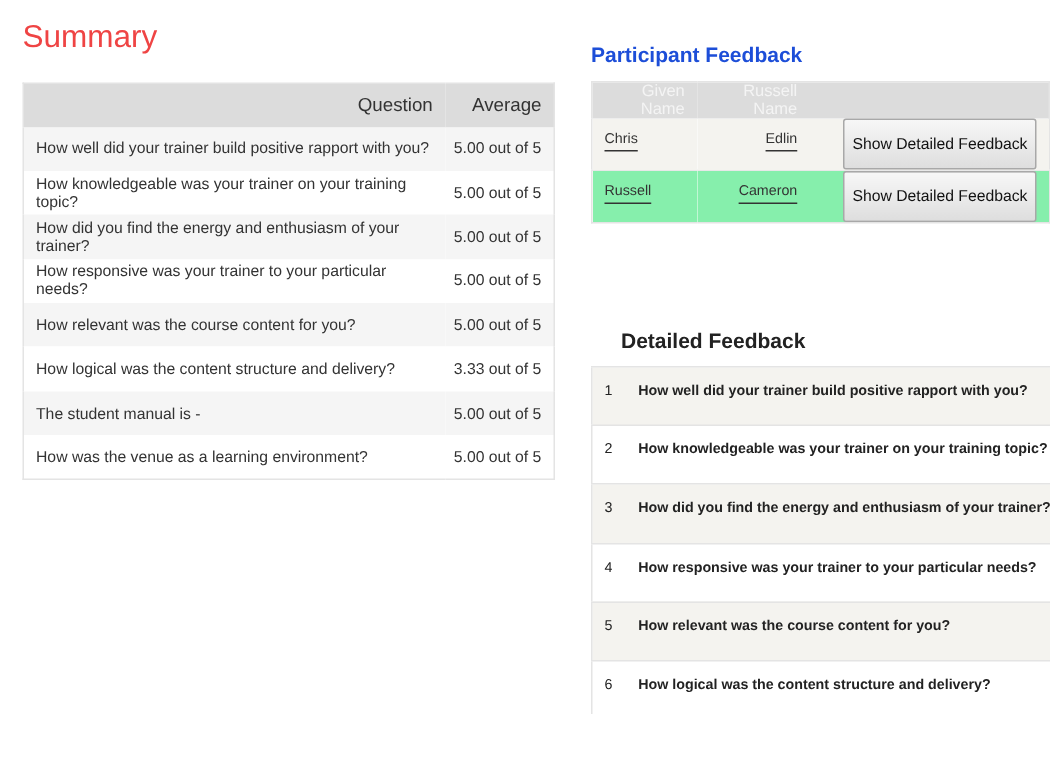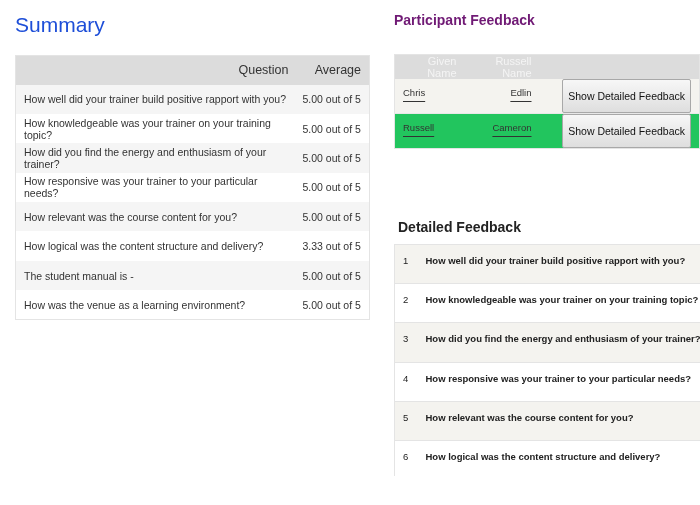--- a/index.html
+++ b/index.html
@@ -1,42 +1,42 @@
 <!DOCTYPE html>
 <html><head>
   <meta charset="utf-8">
   <style>
     * { box-sizing: border-box; margin: 0; padding: 0; }
     html, body { width: 700px; height: 505px; overflow: hidden; background: #ffffff; }
     body { font-family: "Liberation Sans", sans-serif; color: #333333; position: relative; }
 
-    .summary-title { position: absolute; left: 15px; top: 13px; font-size: 21px; font-weight: normal; color: #1d4ed8; }
+    .summary-title { position: absolute; left: 15px; top: 13px; font-size: 21px; font-weight: normal; color: #ef4444; }
     .summary-table { position: absolute; left: 15px; top: 55px; width: 355px; border: 1px solid #e4e4e4; border-collapse: collapse; }
     .summary-table th { background: #dcdcdc; font-size: 12.5px; font-weight: normal; color: #333; text-align: right; height: 29px; padding: 0 8px; }
     .summary-table th.avg { width: 73px; padding-left: 6px; }
     .summary-table td { font-size: 10.5px; height: 29.4px; padding: 0 8px; color: #333; }
     .summary-table td.avg { padding-left: 6px; white-space: nowrap; }
     .summary-table tr.odd td { background: #f5f5f5; }
     .summary-table tr.even td { background: #ffffff; }
 
-    .pf-title { position: absolute; left: 394px; top: 12px; font-size: 14px; color: #701a75; }
+    .pf-title { position: absolute; left: 394px; top: 28px; font-size: 14px; color: #1d4ed8; }
     .pf-table { position: absolute; left: 394px; top: 54px; width: 306px; border: 1px solid #e4e4e4; border-collapse: collapse; }
     .pf-table th { background: #dcdcdc; color: #f4f4f4; font-size: 11px; font-weight: normal; text-align: right; height: 24px; padding: 0 8px; }
     .pf-table td { font-size: 9.5px; height: 31.5px; padding: 0 8px; color: #333; vertical-align: middle; }
     .pf-table tr.odd td { background: #f4f3ef; }
-    .pf-table tr.even td { background: #22c55e; }
+    .pf-table tr.even td { background: #86efac; }
     .pf-table tr + tr td { border-top: 1px solid #e8e8e8; }
     .pf-table td.given { width: 70px; }
     .pf-table td.family { width: 75px; text-align: right; }
     .pf-table td.action { text-align: right; padding-right: 8px; }
     .pf-table td { position: relative; text-decoration: underline; }
     .pf-table td span.cell-text { position: relative; top: -4px; }
     .fb-btn { font-family: "Liberation Sans", sans-serif; font-size: 10.5px; color: #111; background: linear-gradient(#f7f7f7, #dedede); border: 1px solid #a8a8a8; border-radius: 2px; padding: 1px 5px; height: 34px; cursor: pointer; }
 
-    .df-title { position: absolute; left: 398px; top: 219px; font-size: 14px; color: #222; }
+    .df-title { position: absolute; left: 414px; top: 219px; font-size: 14px; color: #222; }
     .df-wrap { position: absolute; left: 394px; top: 244px; width: 320px; height: 232px; overflow: hidden; }
     .df-table { width: 330px; border-collapse: collapse; border-left: 1px solid #e4e4e4; }
     .df-table td { height: 39.2px; font-size: 9.5px; vertical-align: top; padding-top: 10px; color: #222; }
     .df-table tr.odd td { background: #f4f3ef; }
     .df-table tr.even td { background: #ffffff; }
     .df-table tr td { border-top: 1px solid #e4e4e4; }
     .df-table td.num { width: 31px; padding-left: 8px; font-weight: normal; }
     .df-table td.q { font-weight: bold; }
   </style>
 </head>

